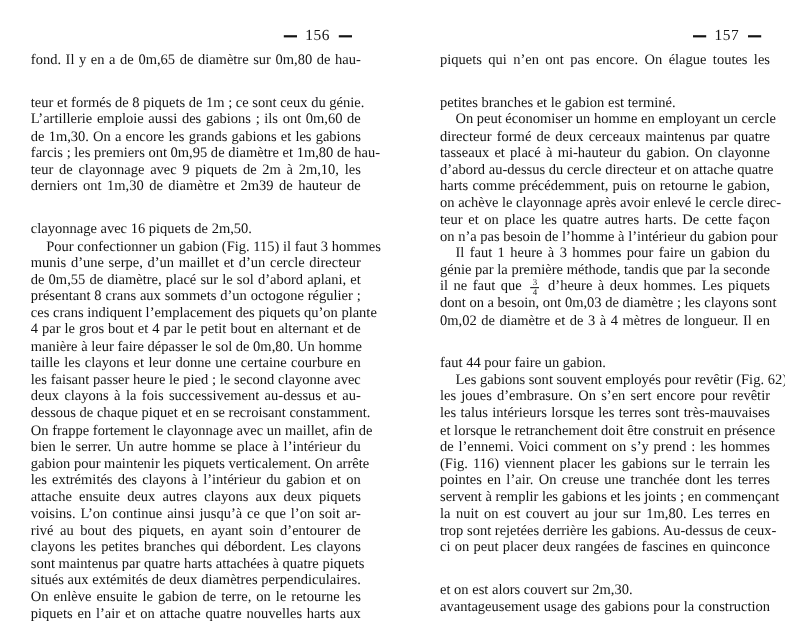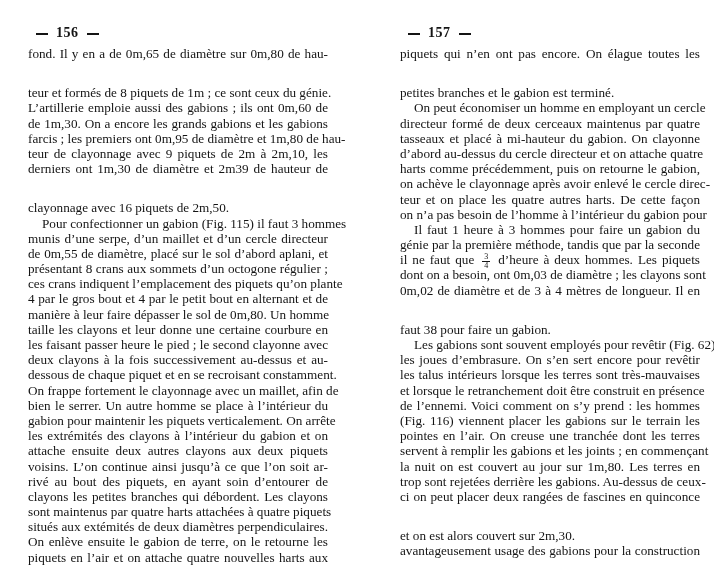--- a/index.html
+++ b/index.html
@@ -1,21 +1,21 @@
 <!DOCTYPE html>
 <html><head>
 <meta charset="utf-8">
 <style>
   html, body { margin: 0; padding: 0; background: #ffffff; }
   body { width: 714px; height: 572px; overflow: hidden; position: relative;
          font-family: "Liberation Serif", "DejaVu Serif", serif; color: #141414; }
   .page { position: absolute; top: 0; width: 300px; }
   #page-left { left: 28px; }
   #page-right { left: 400px; }
-  .folio { text-align: left; font-size: 14px; font-weight: bold; height: 20px;
+  .folio { text-align: right; font-size: 14px; font-weight: normal; height: 20px;
            margin-top: 25px; margin-bottom: 1px; letter-spacing: 0.5px; }
   .folio .dash { display: inline-block; width: 12px; border-top: 2px solid #141414;
                  vertical-align: middle; margin: 0 8px; }
   .line { display: block; font-size: 13.2px; line-height: 15.2px; height: 15.2px;
           white-space: nowrap; text-align: justify; text-align-last: justify; }
   .line.last { text-align-last: left; margin-top: 24px; }
   .line.indent { padding-left: 14px; }
   .frac { display: inline-block; vertical-align: middle; text-align: center;
           font-size: 8px; line-height: 8px; margin: 0 3px; }
   .frac .num { display: block; border-bottom: 1px solid #141414; padding: 0 2px; }
@@ -77,21 +77,21 @@
       <span class="line">d’abord au-dessus du cercle directeur et on attache quatre</span>
       <span class="line">harts comme précédemment, puis on retourne le gabion,</span>
       <span class="line">on achève le clayonnage après avoir enlevé le cercle direc-</span>
       <span class="line">teur et on place les quatre autres harts. De cette façon</span>
       <span class="line">on n’a pas besoin de l’homme à l’intérieur du gabion pour</span>
       <span class="line indent">Il faut 1 heure à 3 hommes pour faire un gabion du</span>
       <span class="line">génie par la première méthode, tandis que par la seconde</span>
       <span class="line"><span>il ne faut que</span> <span class="frac"><span class="num">3</span><span class="den">4</span></span> <span>d’heure à deux hommes. Les piquets</span></span>
       <span class="line">dont on a besoin, ont 0m,03 de diamètre ; les clayons sont</span>
       <span class="line">0m,02 de diamètre et de 3 à 4 mètres de longueur. Il en</span>
-      <span class="line last">faut 38 pour faire un gabion.</span>
+      <span class="line last">faut 44 pour faire un gabion.</span>
       <span class="line indent">Les gabions sont souvent employés pour revêtir (Fig. 62)</span>
       <span class="line">les joues d’embrasure. On s’en sert encore pour revêtir</span>
       <span class="line">les talus intérieurs lorsque les terres sont très-mauvaises</span>
       <span class="line">et lorsque le retranchement doit être construit en présence</span>
       <span class="line">de l’ennemi. Voici comment on s’y prend : les hommes</span>
       <span class="line">(Fig. 116) viennent placer les gabions sur le terrain les</span>
       <span class="line">pointes en l’air. On creuse une tranchée dont les terres</span>
       <span class="line">servent à remplir les gabions et les joints ; en commençant</span>
       <span class="line">la nuit on est couvert au jour sur 1m,80. Les terres en</span>
       <span class="line">trop sont rejetées derrière les gabions. Au-dessus de ceux-</span>

